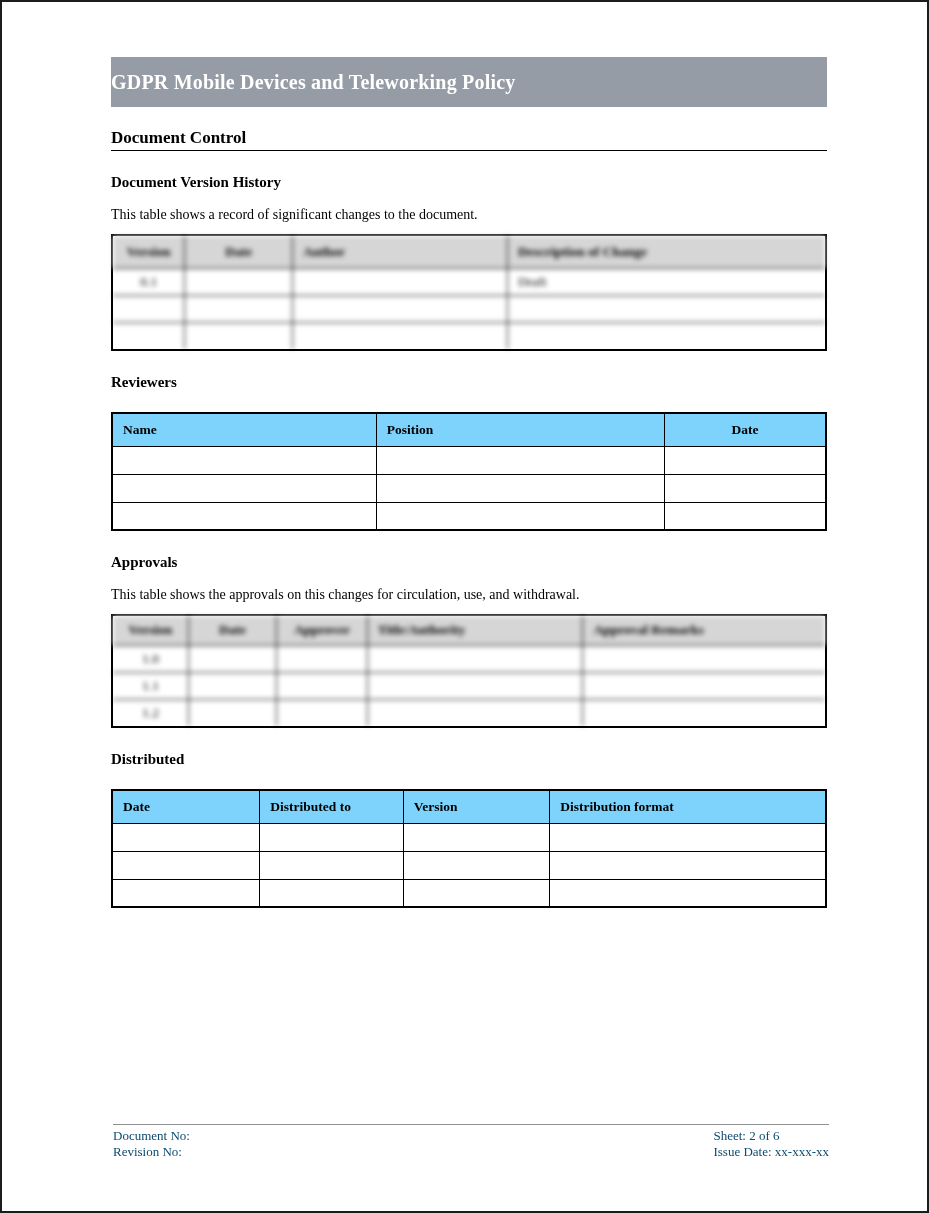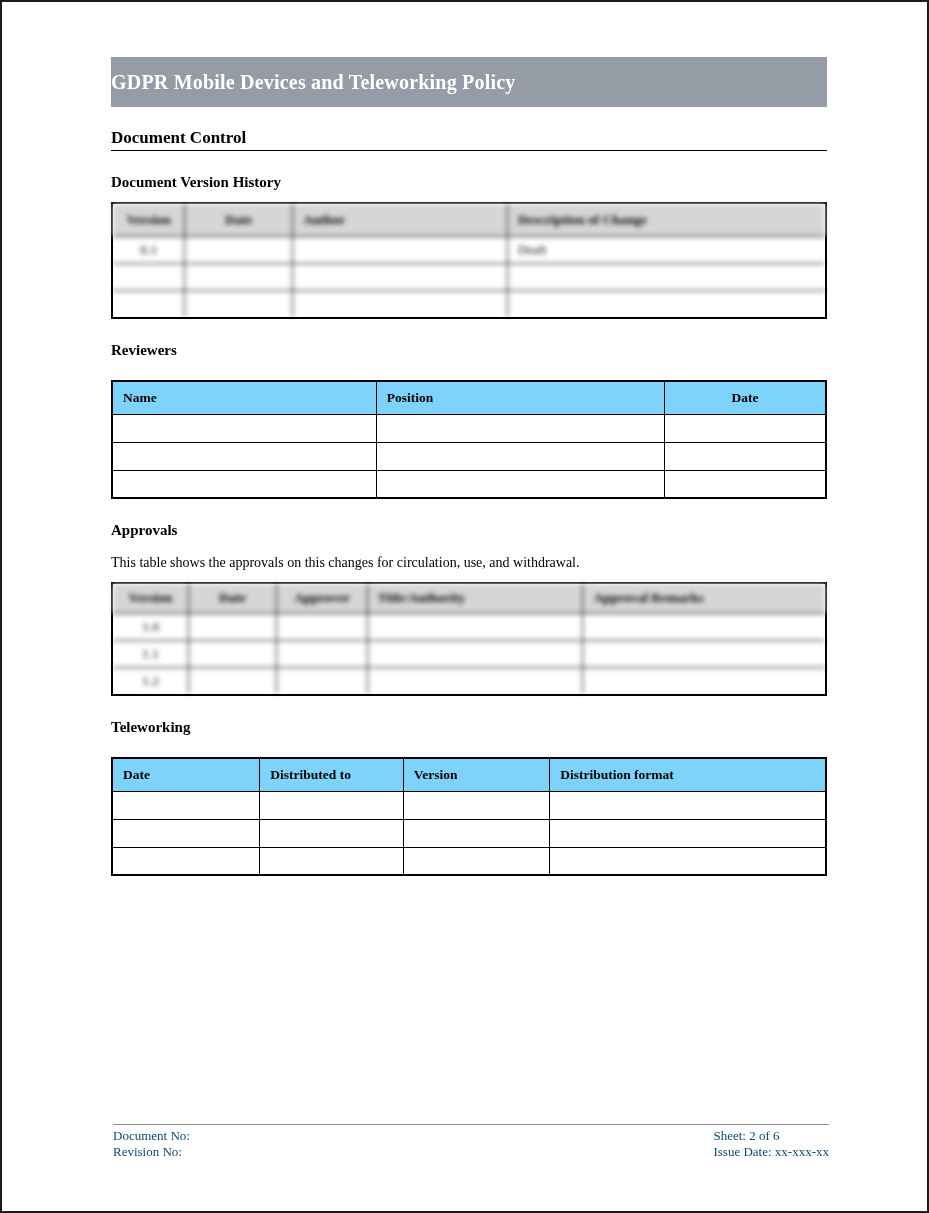--- a/index.html
+++ b/index.html
@@ -70,20 +70,21 @@
 <div class="page">
   <div class="content">
 
     <div class="banner">
       <span>GDPR Mobile Devices and Teleworking Policy</span>
     </div>
 
     <div class="dc-heading">Document Control</div>
 
     <div class="sub-heading">Document Version History</div>
+    <div class="body-text">This table shows a record of significant changes to the document.</div>
 
     <div class="blur-wrap t-version">
       <table>
         <colgroup>
             <col style="width:10.1%">
             <col style="width:15.1%">
             <col style="width:30.2%">
             <col style="width:44.6%">
           </colgroup>
         <tbody>
@@ -187,21 +188,21 @@
           <td class="al-c">1.2</td>
           <td></td>
           <td></td>
           <td></td>
           <td></td>
         </tr>
       </tbody>
         </table>
     </div>
 
-    <div class="sub-heading">Teleworking</div>
+    <div class="sub-heading">Distributed</div>
 
     <div class="crisp-table t-distribution">
       <table>
         <colgroup>
             <col style="width:20.7%">
             <col style="width:20.1%">
             <col style="width:20.5%">
             <col style="width:38.7%">
           </colgroup>
         <tbody>

